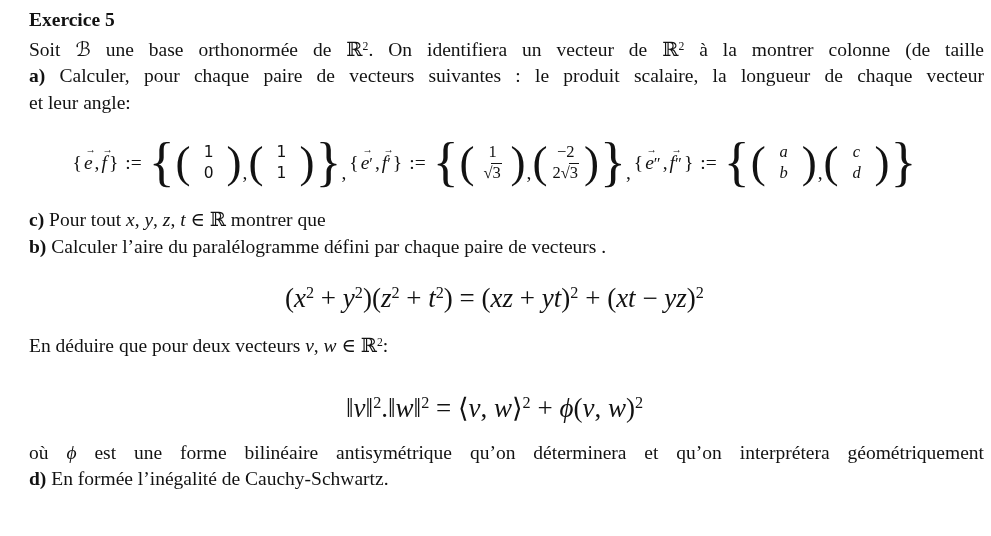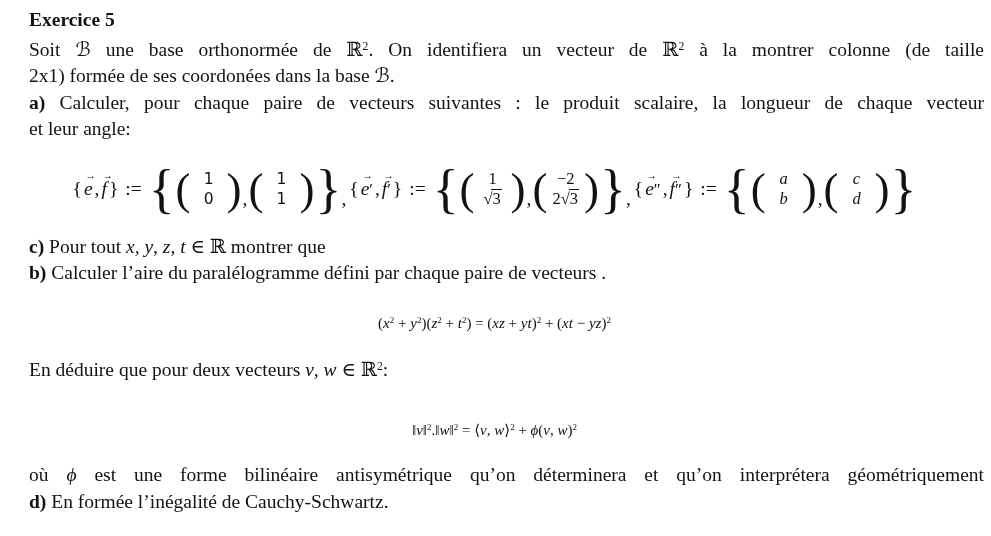--- a/index.html
+++ b/index.html
@@ -17,21 +17,21 @@
   .line { line-height: 26.5px; white-space: nowrap; margin-left: 24px; }
   .jl   { white-space: normal; text-align: justify; text-align-last: justify; }
   .b    { font-weight: 700; }
   .i    { font-style: italic; }
   .sup  { font-size: 60%; vertical-align: 0.55em; }
   .sf   { font-family: "DejaVu Sans", sans-serif; font-size: 15.5px; }
   .rad  { margin-right: -1px; }
   .rdc  { display: inline-block; border-top: 1.4px solid #121212; line-height: 1.05; padding: 0 1px; }
 
   
-  .formula { text-align: center; font-size: 15px; line-height: 27px; }
+  .formula { text-align: center; font-size: 27px; line-height: 27px; }
   #formula2 { margin: 20px 0 18px; }
   #formula3 { margin: 30px 0 18px; text-align: center; }
 
   
   #formula1 {
     margin: 22px 0 20px;
     display: flex; justify-content: center; align-items: center;
   }
   .f1group  { display: inline-flex; align-items: center; }
   .setname  { font-size: 19.5px; }
@@ -55,21 +55,20 @@
   .mcomma, .gsep { align-self: center; transform: translateY(10px); }
   .gsep { margin-right: 3px; }
 </style>
 </head>
 <body>
 
 <div class="page">
 
   <div class="line"><span class="b">Exercice 5</span></div>
   <div class="line jl"><span>Soit </span><span>ℬ</span><span> une base orthonormée de </span><span>ℝ</span><span class="sup">2</span><span>. On identifiera un vecteur de </span><span>ℝ</span><span class="sup">2</span><span> à la montrer colonne (de taille</span></div>
-  <div class="line"><span>2x1) formée de ses coordonées dans la base </span><span>ℬ</span><span>.</span></div>
   <div class="line jl"><span class="b">a)</span><span> Calculer, pour chaque paire de vecteurs suivantes : le produit scalaire, la longueur de chaque vecteur</span></div>
   <div class="line"><span>et leur angle:</span></div>
 
   <div id="formula1">
 
     <span class="f1group">
       <span class="setname"><span>{</span><span class="vec"><span class="arr">→</span><span class="letter">e</span><span class="pr"></span></span><span>,</span><span class="vec"><span class="arr">→</span><span class="letter">f</span><span class="pr"></span></span><span>}</span></span>
       <span class="assign">:=</span>
       <span class="brace">{</span>
       <span class="mat">

